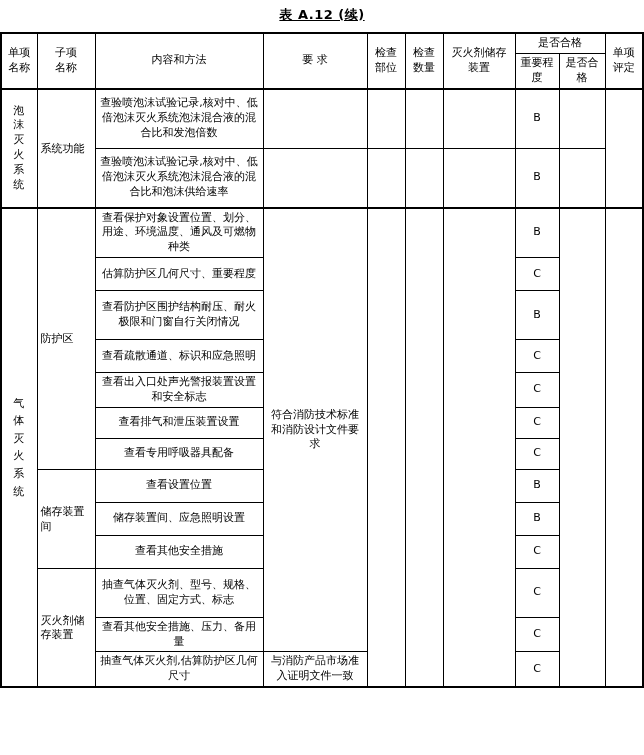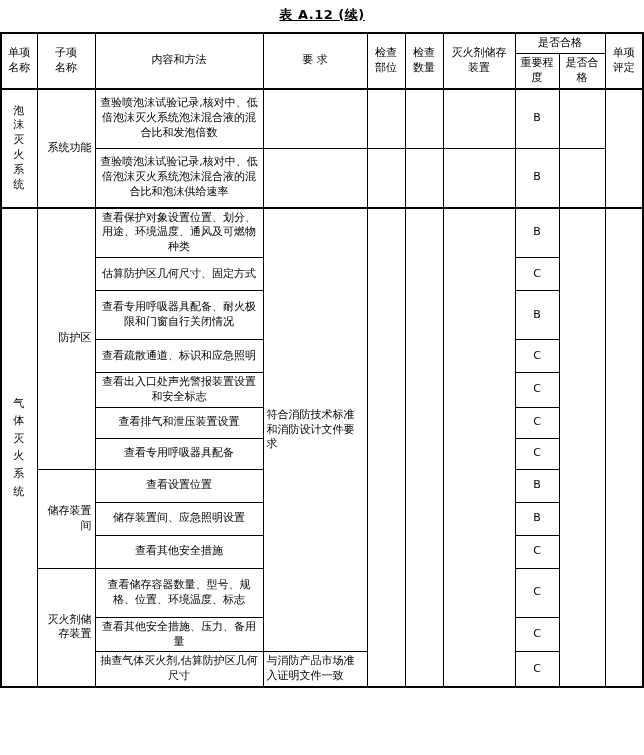--- a/index.html
+++ b/index.html
@@ -51,27 +51,27 @@
     text-align: center;
     font-size: 11.5px;
     padding: 3px 2px;
   }
   .vert-label {
     text-align: center;
     font-size: 12px;
     letter-spacing: 1px;
     line-height: 1.5;
   }
-  .ctr { text-align: right; }
+  .ctr { text-align: left; font-family: Liberation Serif, serif; }
   .cell-content {
     text-align: center;
     padding-left: 5px;
   }
   .req-cell {
-    text-align: left;
+    text-align: center;
     vertical-align: top;
     padding-top: 4px;
     padding-left: 4px;
     font-size: 11px;
     line-height: 1.5;
   }
   .grade {
     text-align: center;
     font-size: 11.5px;
   }
@@ -181,25 +181,25 @@
       <td class="cell-content sect-div" style="height:44px">查看保护对象设置位置、划分、用途、环境温度、通风及可燃物种类</td>
       <td class="req-cell sect-div" rowspan="12">符合消防技术标准和消防设计文件要求</td>
       <td class="sect-div" rowspan="13"></td>
       <td class="sect-div" rowspan="13"></td>
       <td class="sect-div" rowspan="13"></td>
       <td class="grade sect-div">B</td>
       <td class="sect-div" rowspan="13"></td>
       <td class="thickright sect-div" rowspan="13"></td>
     </tr>
     <tr>
-      <td class="cell-content" style="height:28px">估算防护区几何尺寸、固定方式</td>
-      <td class="grade">C</td>
-    </tr>
-    <tr>
-      <td class="cell-content" style="height:44px">查看专用呼吸器具配备、耐火极限和门窗自行关闭情况</td>
+      <td class="cell-content" style="height:28px">估算防护区几何尺寸、重要程度</td>
+      <td class="grade">C</td>
+    </tr>
+    <tr>
+      <td class="cell-content" style="height:44px">查看防护区围护结构耐压、耐火极限和门窗自行关闭情况</td>
       <td class="grade">B</td>
     </tr>
     <tr>
       <td class="cell-content" style="height:28px">查看疏散通道、标识和应急照明</td>
       <td class="grade">C</td>
     </tr>
     <tr>
       <td class="cell-content" style="height:28px">查看出入口处声光警报装置设置和安全标志</td>
       <td class="grade">C</td>
     </tr>
@@ -223,21 +223,21 @@
     </tr>
     <tr>
       <td class="cell-content" style="height:28px">查看其他安全措施</td>
       <td class="grade">C</td>
     </tr>
 
     <tr>
       <td class="ctr" rowspan="3">
         <div>灭火剂储存装置</div>
       </td>
-      <td class="cell-content" style="height:44px">查看储存容器数量、型号、规格、位置、环境温度、标志</td>
+      <td class="cell-content" style="height:44px">抽查气体灭火剂、型号、规格、位置、固定方式、标志</td>
       <td class="grade">C</td>
     </tr>
     <tr>
       <td class="cell-content" style="height:28px">查看其他安全措施、压力、备用量</td>
       <td class="grade">C</td>
     </tr>
     <tr>
       <td class="cell-content thickbottom" style="height:28px">抽查气体灭火剂,估算防护区几何尺寸</td>
       <td class="req-cell thickbottom" style="vertical-align:middle">与消防产品市场准入证明文件一致</td>
       <td class="grade thickbottom">C</td>

